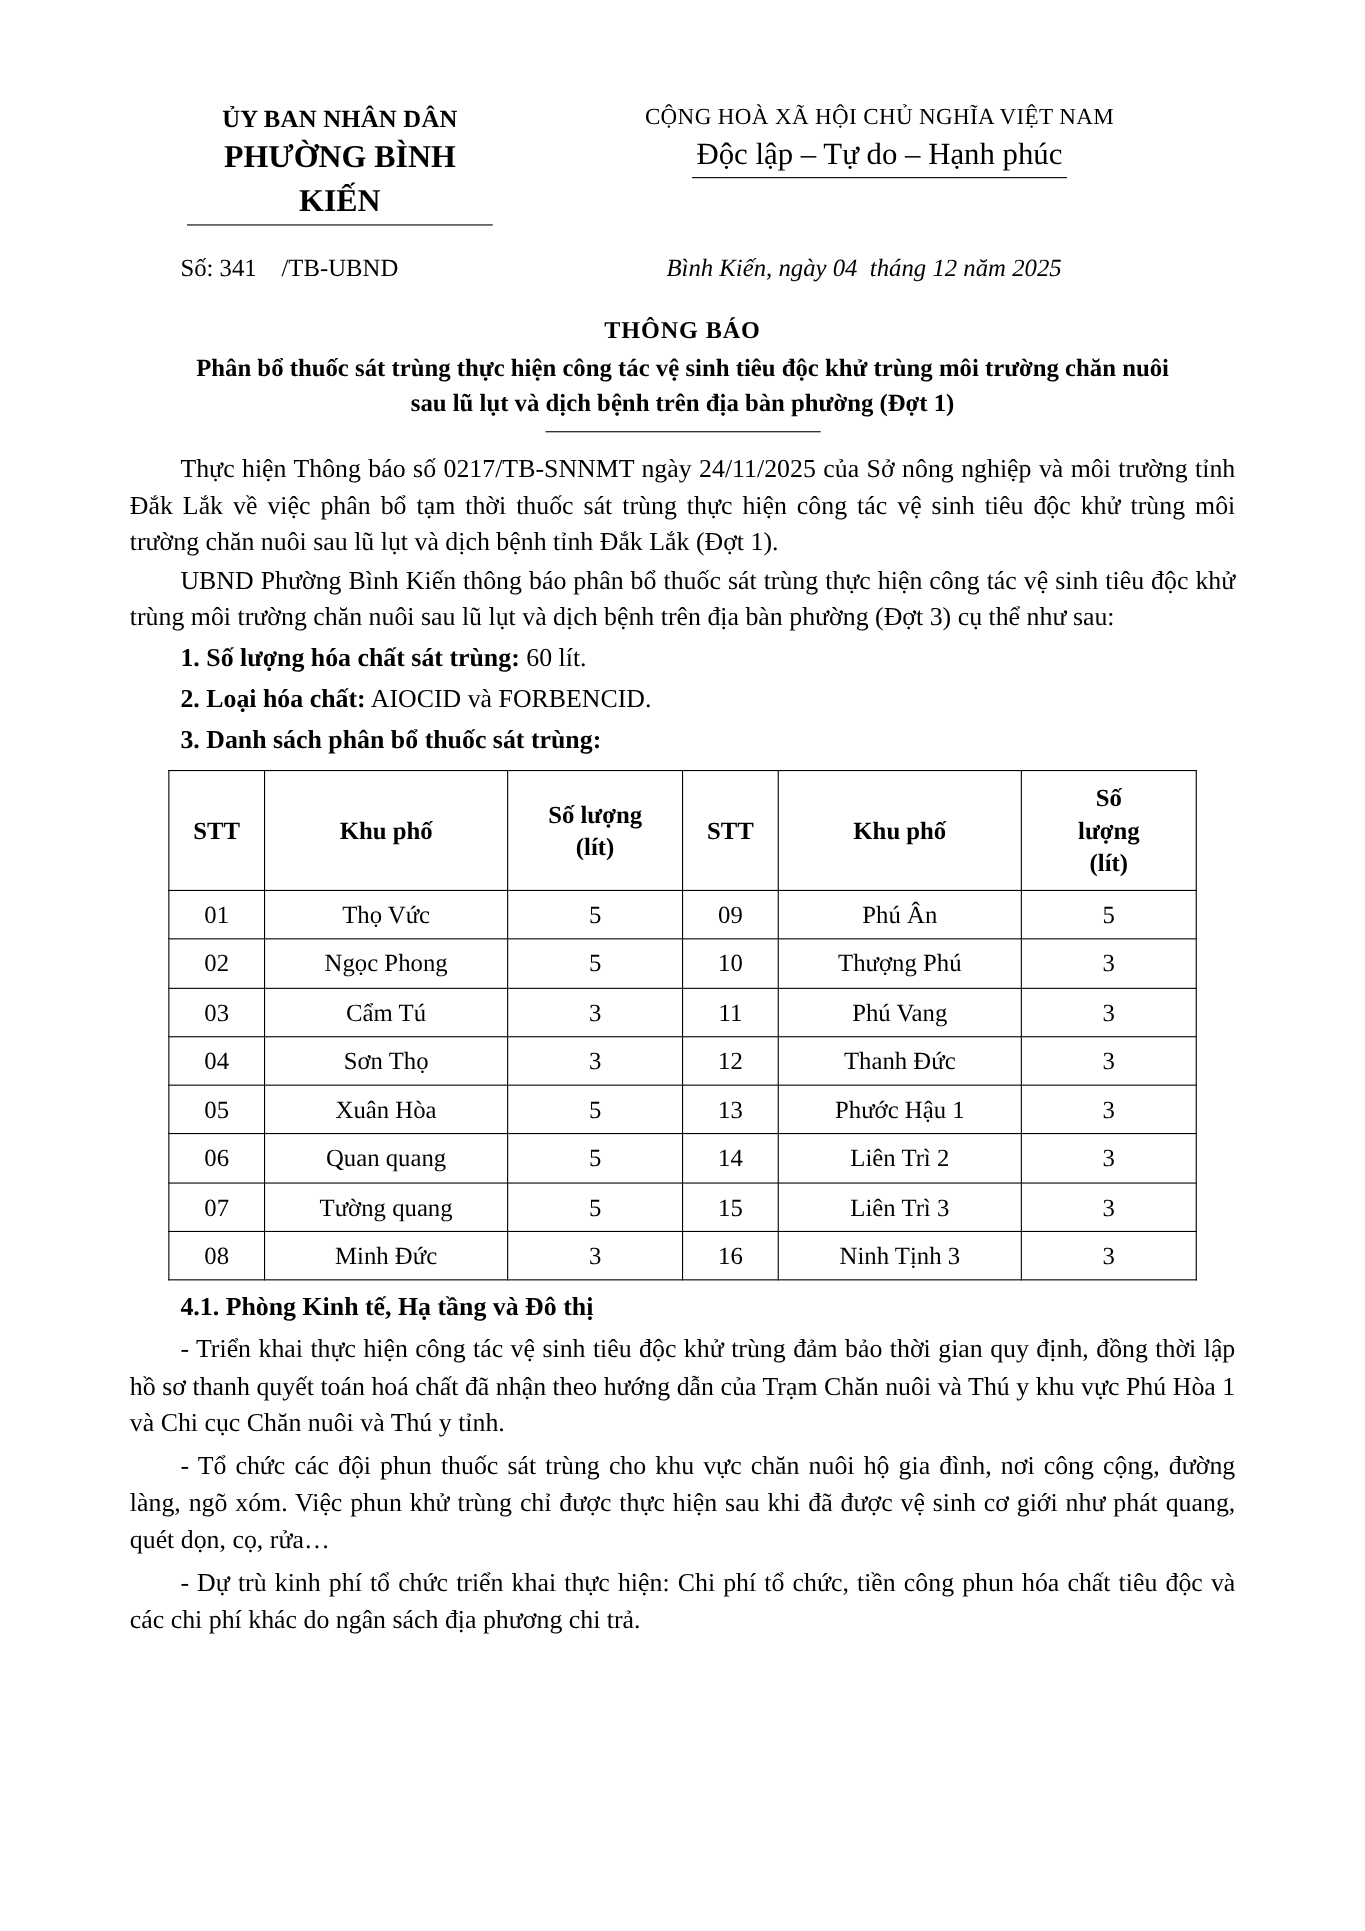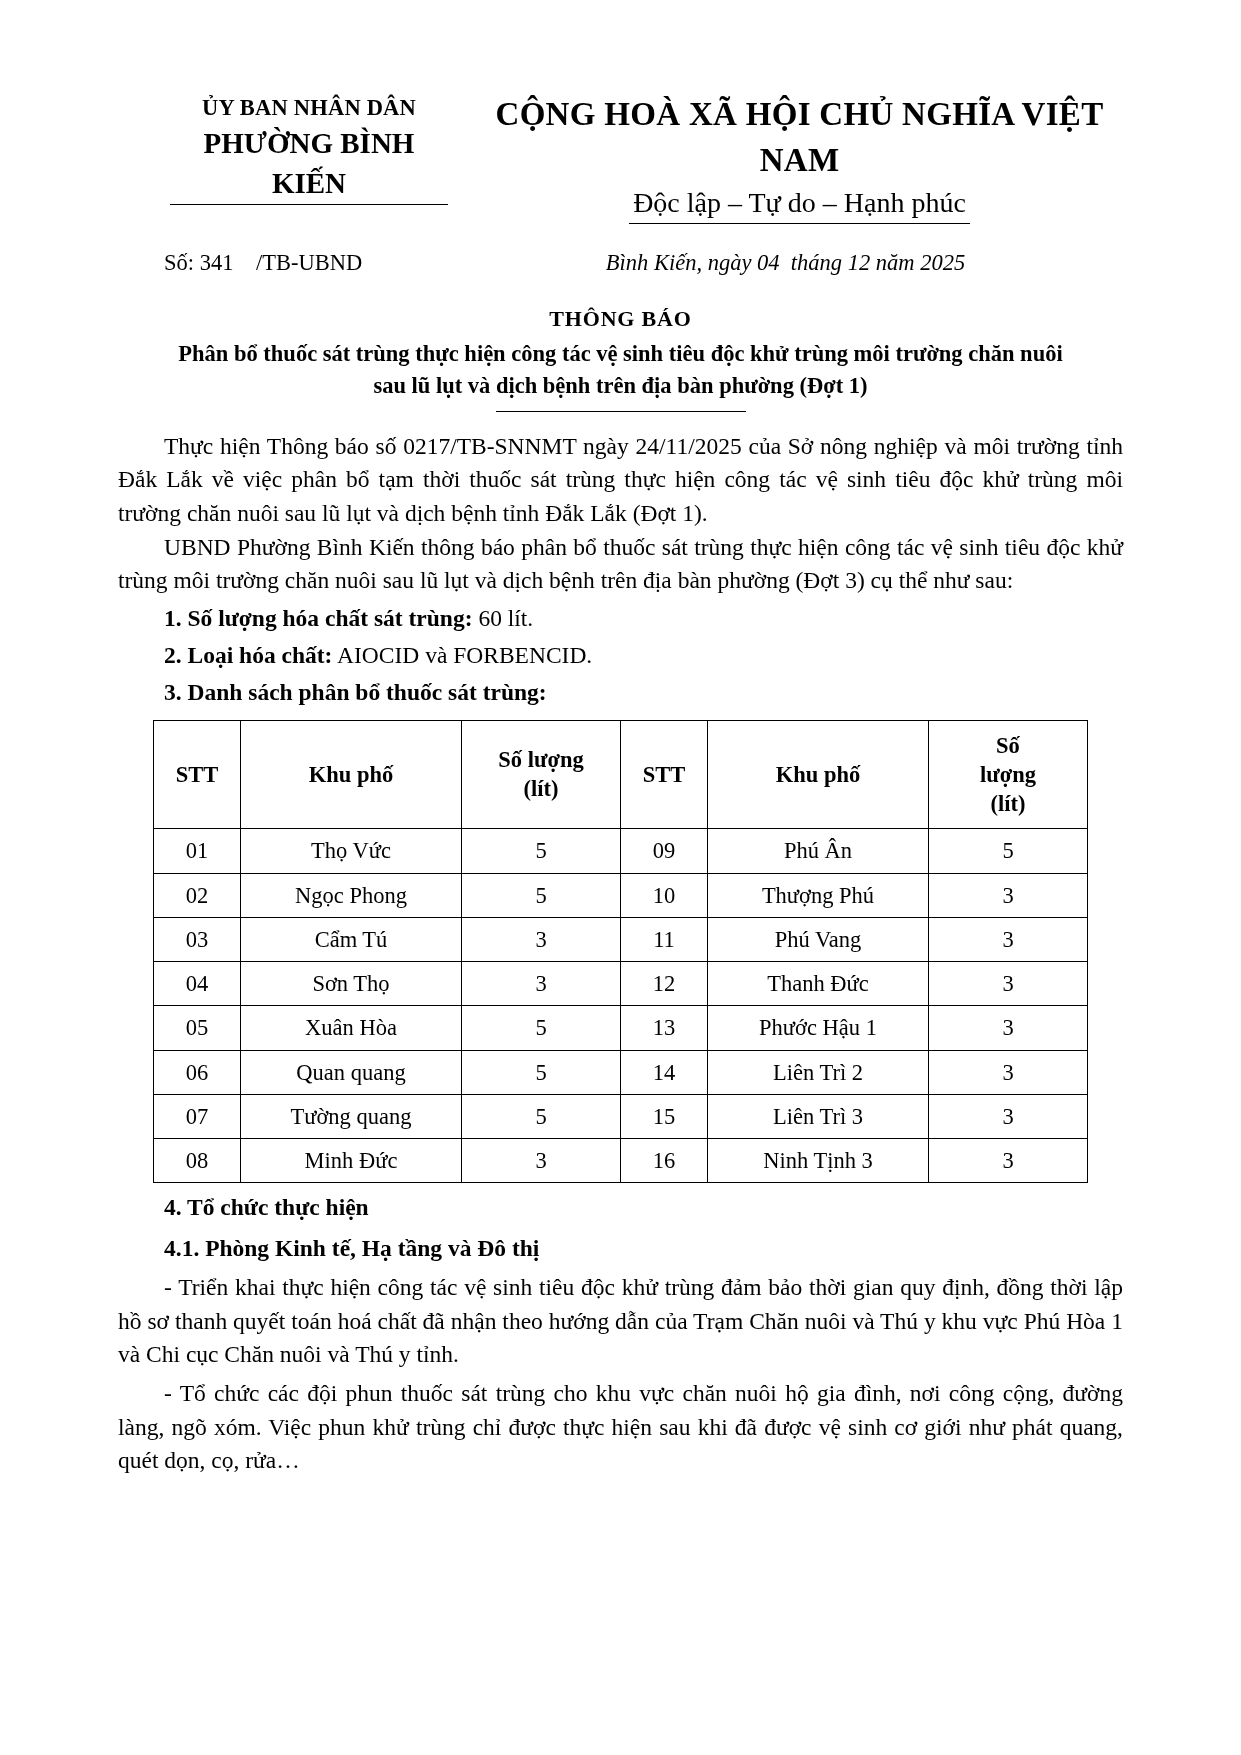--- a/index.html
+++ b/index.html
@@ -45,22 +45,22 @@
   }
   .org-line2 {
     font-size: 29px;
     font-weight: bold;
     line-height: 1.38;
     display: inline-block;
     border-bottom: 1.6px solid #000;
     padding: 0 2px 1px 2px;
   }
   .nation-line1 {
-    font-size: 33px;
-    font-weight: bold;
+    font-size: 21px;
+    font-weight: normal;
     letter-spacing: 0.3px;
     line-height: 1.38;
   }
   .nation-line2 {
     font-size: 28px;
     font-weight: normal;
     line-height: 1.4;
     display: inline-block;
     border-bottom: 1.6px solid #000;
     padding: 0 4px 1px 4px;
@@ -291,18 +291,18 @@
         <td class="c-stt">08</td>
         <td class="c-name">Minh Đức</td>
         <td class="c-qty">3</td>
         <td class="c-stt">16</td>
         <td class="c-name">Ninh Tịnh 3</td>
         <td class="c-qty">3</td>
       </tr>
     </tbody>
   </table>
 
-  <div class="sec-head">4. Tổ chức thực hiện</div>
   <div class="sec-head">4.1. Phòng Kinh tế, Hạ tầng và Đô thị</div>
   <div class="para">- Triển khai thực hiện công tác vệ sinh tiêu độc khử trùng đảm bảo thời gian quy định, đồng thời lập hồ sơ thanh quyết toán hoá chất đã nhận theo hướng dẫn của Trạm Chăn nuôi và Thú y khu vực Phú Hòa 1 và Chi cục Chăn nuôi và Thú y tỉnh.</div>
   <div class="para">- Tổ chức các đội phun thuốc sát trùng cho khu vực chăn nuôi hộ gia đình, nơi công cộng, đường làng, ngõ xóm. Việc phun khử trùng chỉ được thực hiện sau khi đã được vệ sinh cơ giới như phát quang, quét dọn, cọ, rửa…</div>
+  <div class="para">- Dự trù kinh phí tổ chức triển khai thực hiện: Chi phí tổ chức, tiền công phun hóa chất tiêu độc và các chi phí khác do ngân sách địa phương chi trả.</div>
 
 </div>
 
 </body></html>

